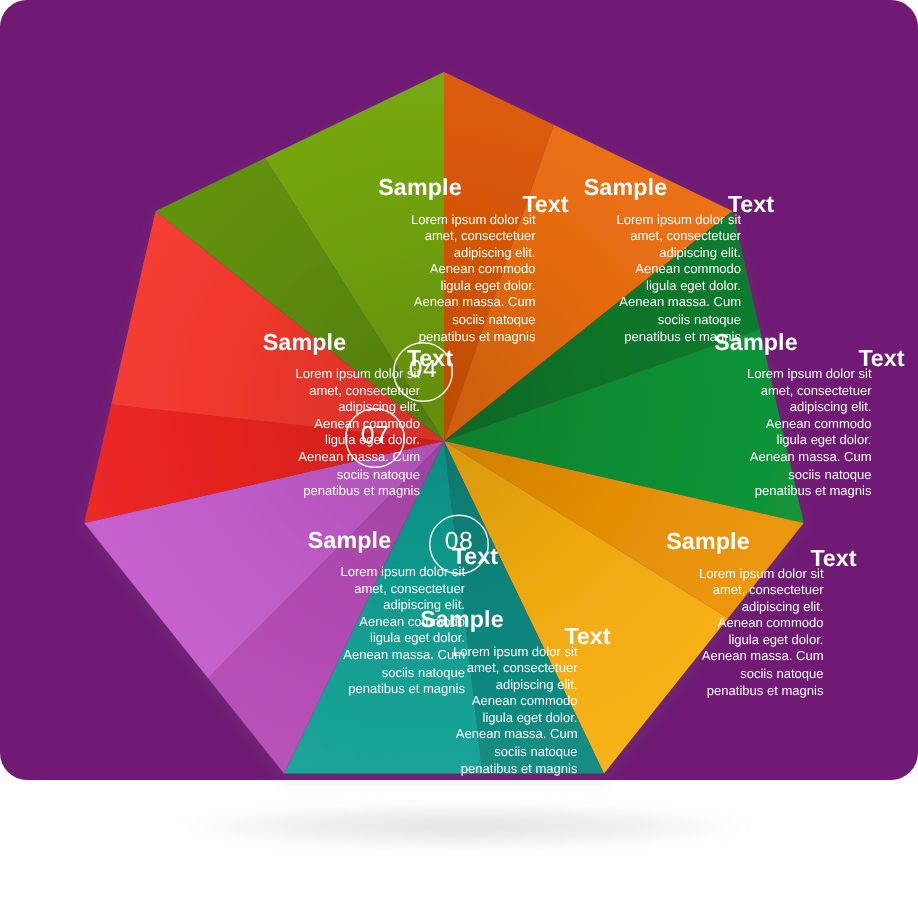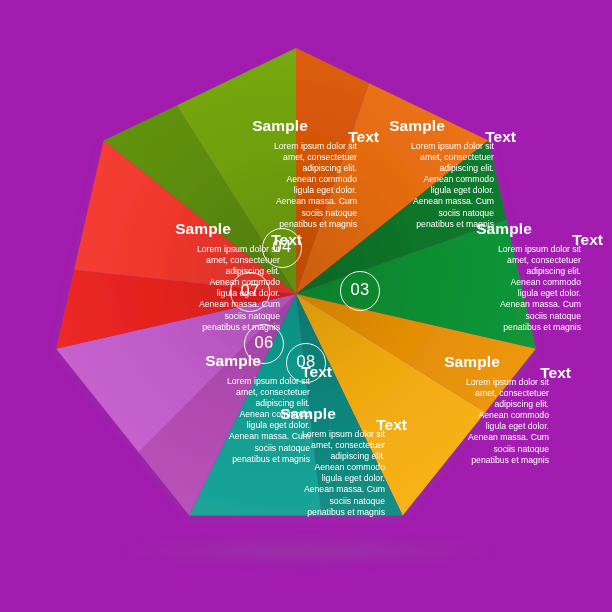--- a/index.html
+++ b/index.html
@@ -12,22 +12,23 @@
     width: 612px;
     height: 612px;
     overflow: hidden;
     font-family: "Liberation Sans", sans-serif;
     -webkit-font-smoothing: antialiased;
   }
 
   #infographic-stage {
     position: relative;
     width: 612px;
-    height: 612px;
-    background: #a21caf;
+    height: 520px;
+    background: #701a75;
+    border-radius: 18px;
   }
 
   #wheel-svg {
     position: absolute;
     left: 0;
     top: 0;
     width: 612px;
     height: 612px;
     display: block;
   }
@@ -272,21 +273,20 @@
       </div>
       <div class="label-body">Lorem ipsum dolor sit
 amet, consectetuer
 adipiscing elit.
 Aenean commodo
 ligula eget dolor.
 Aenean massa. Cum
 sociis natoque
 penatibus et magnis</div>
     </div>
-    <div class="num-badge" style="left:340px; top:271px;">03</div>
 
     <div class="segment-label" style="left:379px; top:352px;">
       <div class="label-head">
         <span class="head-sample">Sample</span>
         <span class="head-text">Text</span>
       </div>
       <div class="label-body">Lorem ipsum dolor sit
 amet, consectetuer
 adipiscing elit.
 Aenean commodo
@@ -319,21 +319,20 @@
       </div>
       <div class="label-body">Lorem ipsum dolor sit
 amet, consectetuer
 adipiscing elit.
 Aenean commodo
 ligula eget dolor.
 Aenean massa. Cum
 sociis natoque
 penatibus et magnis</div>
     </div>
-    <div class="num-badge" style="left:244px; top:324px;">06</div>
 
     <div class="segment-label" style="left:110px; top:219px;">
       <div class="label-head">
         <span class="head-sample">Sample</span>
         <span class="head-text">Text</span>
       </div>
       <div class="label-body">Lorem ipsum dolor sit
 amet, consectetuer
 adipiscing elit.
 Aenean commodo

